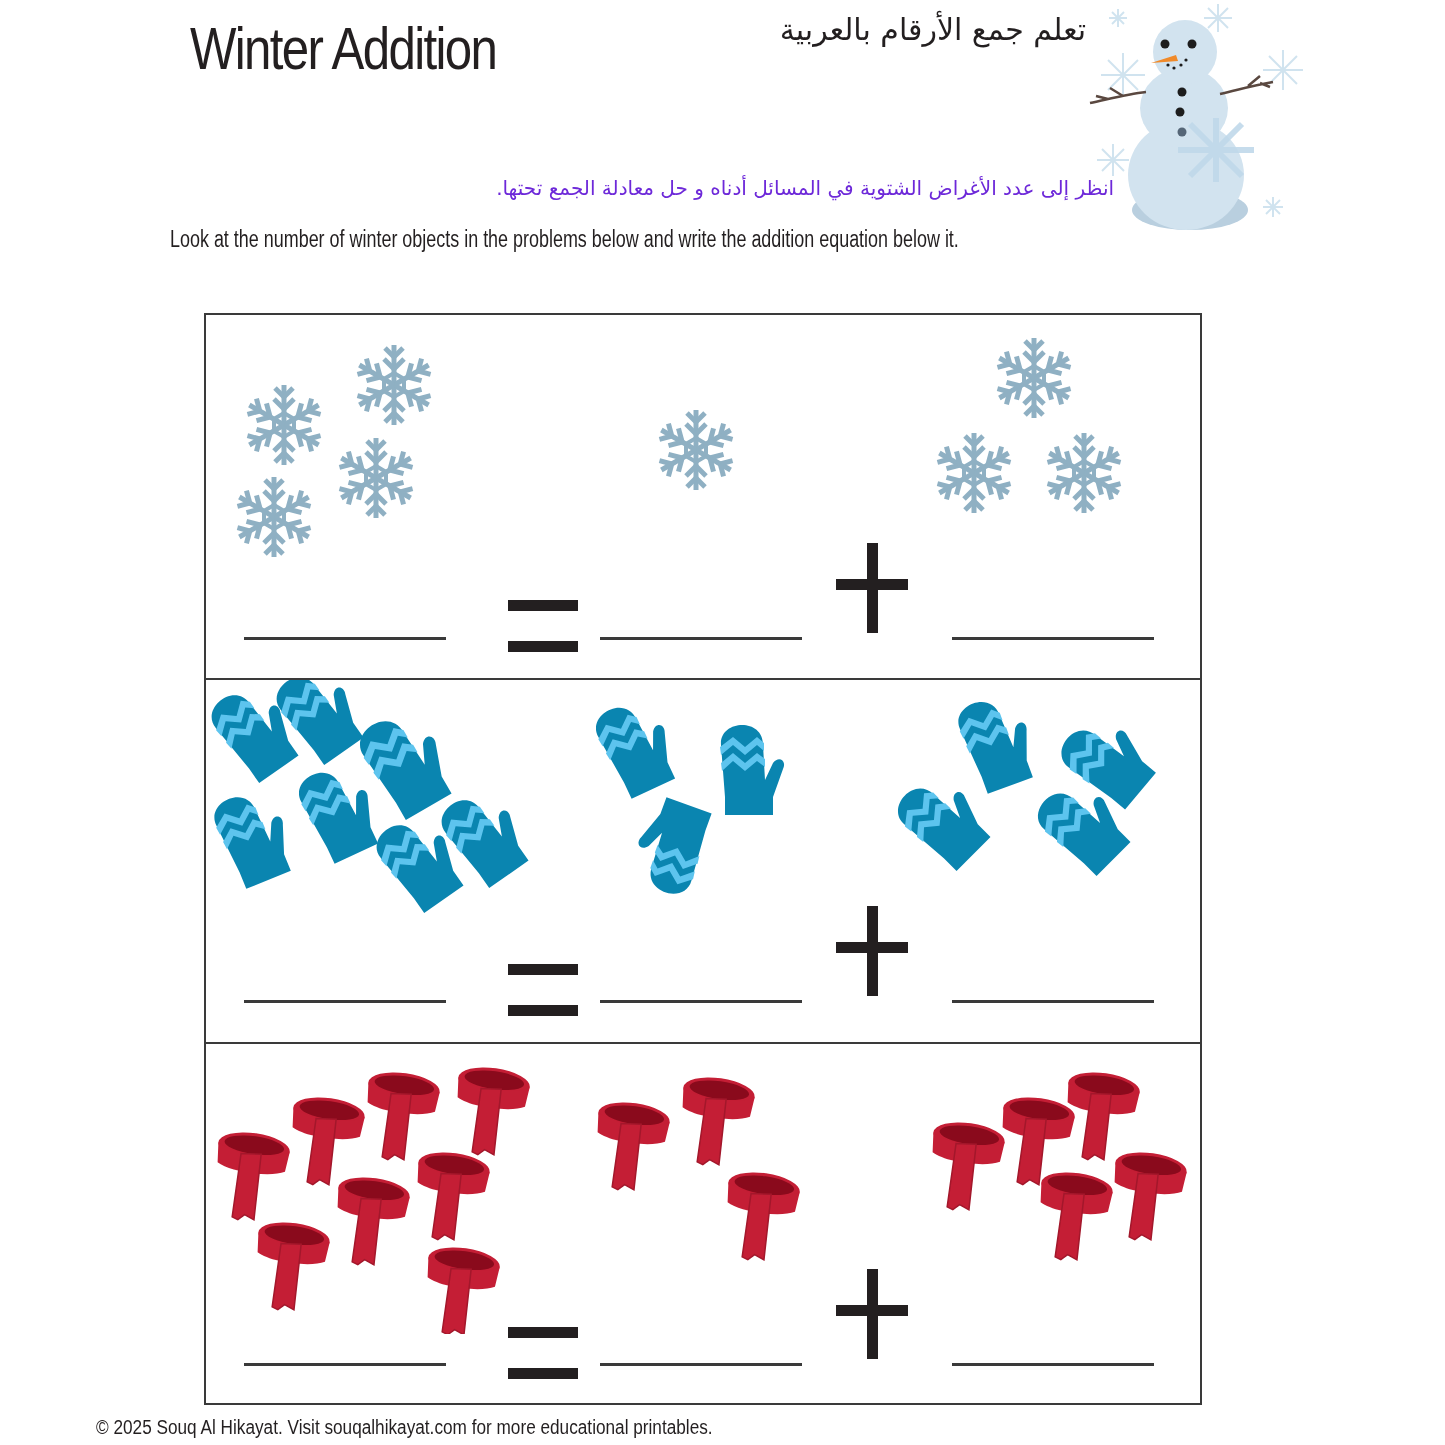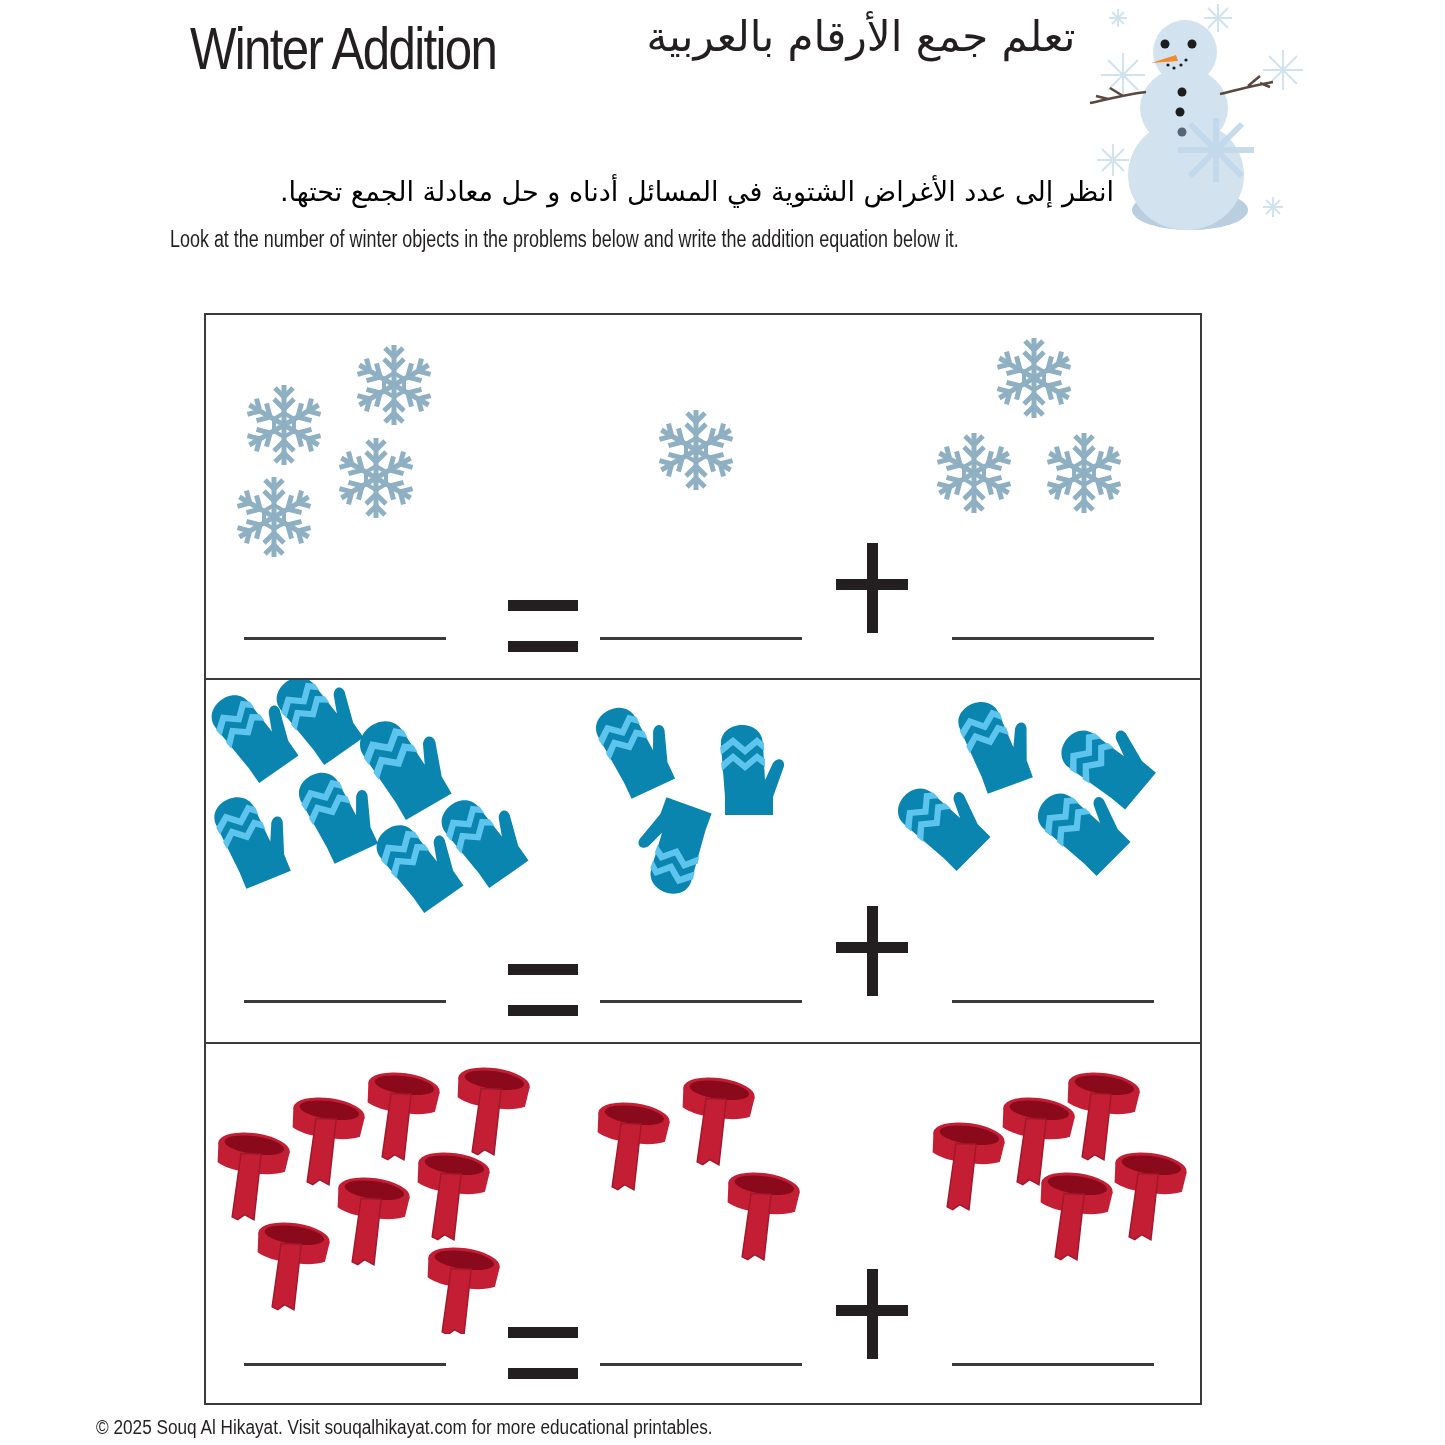--- a/index.html
+++ b/index.html
@@ -1,22 +1,22 @@
 <!DOCTYPE html>
 <html><head>
 <meta charset="utf-8">
 <style>
   * { box-sizing: border-box; margin: 0; padding: 0; }
   html, body { width: 1445px; height: 1445px; background: #ffffff; overflow: hidden; }
   body { position: relative; font-family: "Liberation Sans Narrow", "Liberation Sans", sans-serif; color: #231f20; }
 
   .title-en { position: absolute; left: 190px; top: 14px; font-family: "Liberation Sans", sans-serif; font-size: 60px; letter-spacing: -2px; transform: scaleX(0.82); transform-origin: left top; color: #231f20; white-space: nowrap; }
-  .title-ar { position: absolute; left: 636px; top: 12px; width: 450px; direction: rtl; text-align: center; font-family: "DejaVu Sans", sans-serif; font-size: 42px; color: #231f20; white-space: nowrap; }
-
-  .instr-ar { position: absolute; left: 168px; top: 176px; width: 946px; direction: rtl; text-align: right; font-family: "DejaVu Sans", sans-serif; font-size: 27px; color: #000000; white-space: nowrap; }
+  .title-ar { position: absolute; left: 636px; top: 12px; width: 450px; direction: rtl; text-align: right; font-family: "DejaVu Sans", sans-serif; font-size: 30px; color: #231f20; white-space: nowrap; }
+
+  .instr-ar { position: absolute; left: 168px; top: 176px; width: 946px; direction: rtl; text-align: right; font-family: "DejaVu Sans", sans-serif; font-size: 20px; color: #6d28d9; white-space: nowrap; }
   .instr-en { position: absolute; left: 170px; top: 226px; font-family: "Liberation Sans", sans-serif; font-size: 23px; transform: scaleX(0.78); transform-origin: left top; color: #231f20; white-space: nowrap; }
 
   .snowman { position: absolute; left: 1078px; top: 0px; width: 240px; height: 240px; }
 
   .worksheet { position: absolute; left: 204px; top: 313px; width: 998px; height: 1092px; border: 2px solid #3a3a3a; }
   .row { position: absolute; left: 0; width: 994px; height: 364px; }
   .row + .row { border-top: 2px solid #3a3a3a; }
   .r0 { top: 0; } .r1 { top: 363px; } .r2 { top: 727px; }
 
   .blank { position: absolute; height: 3px; width: 202px; background: #3a3a3a; }

